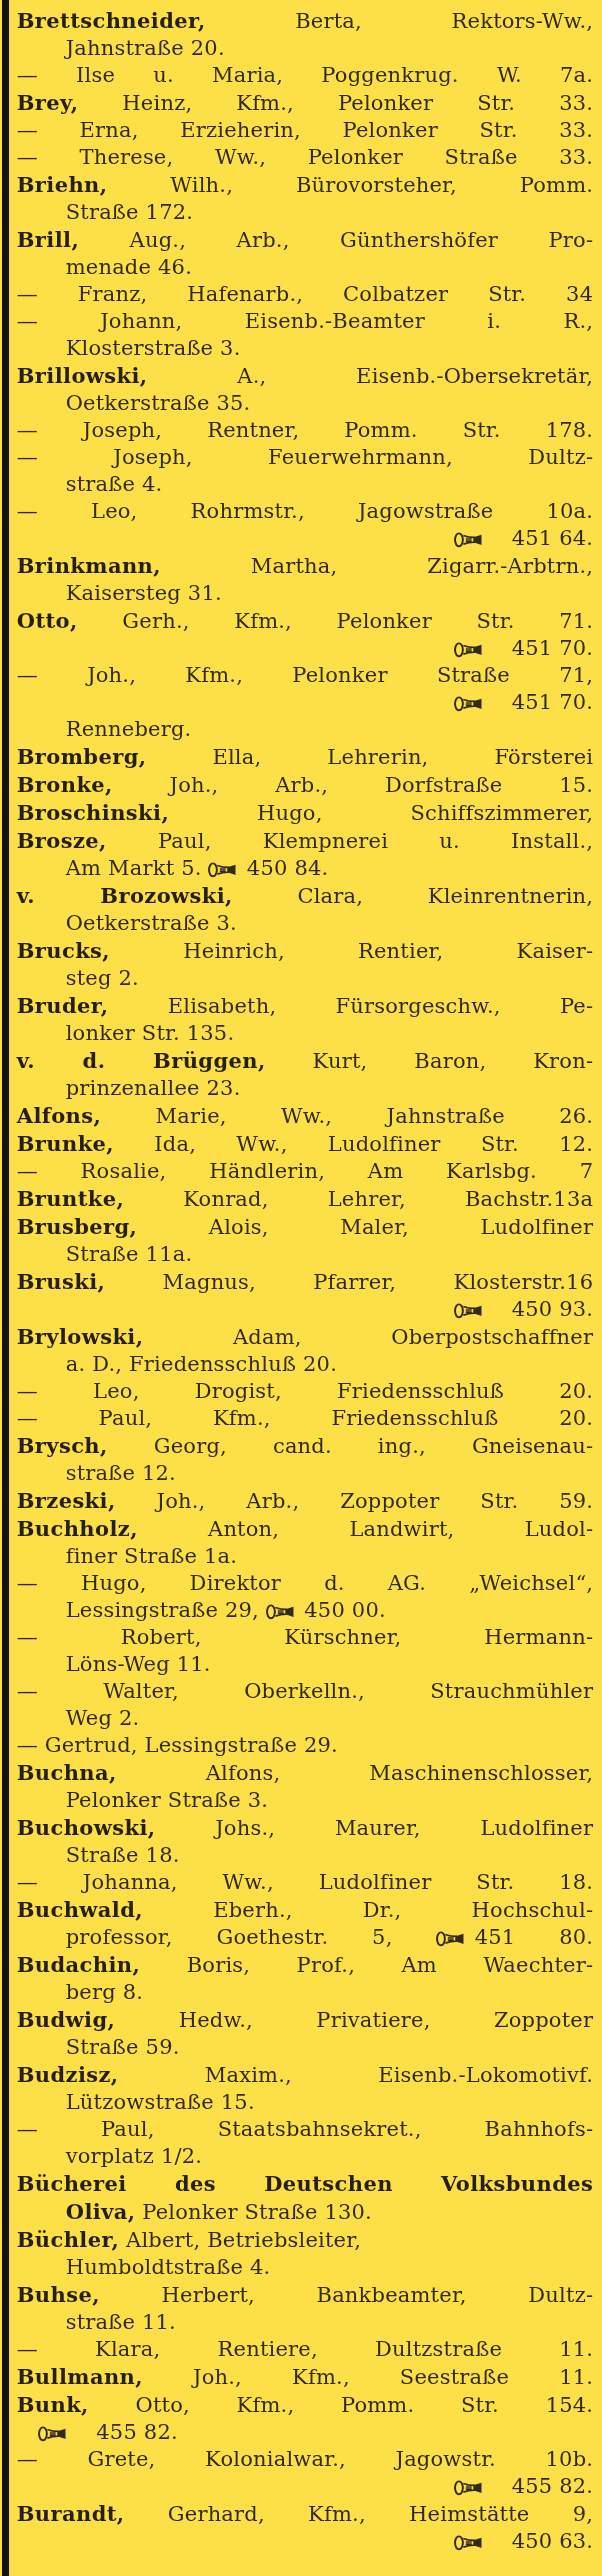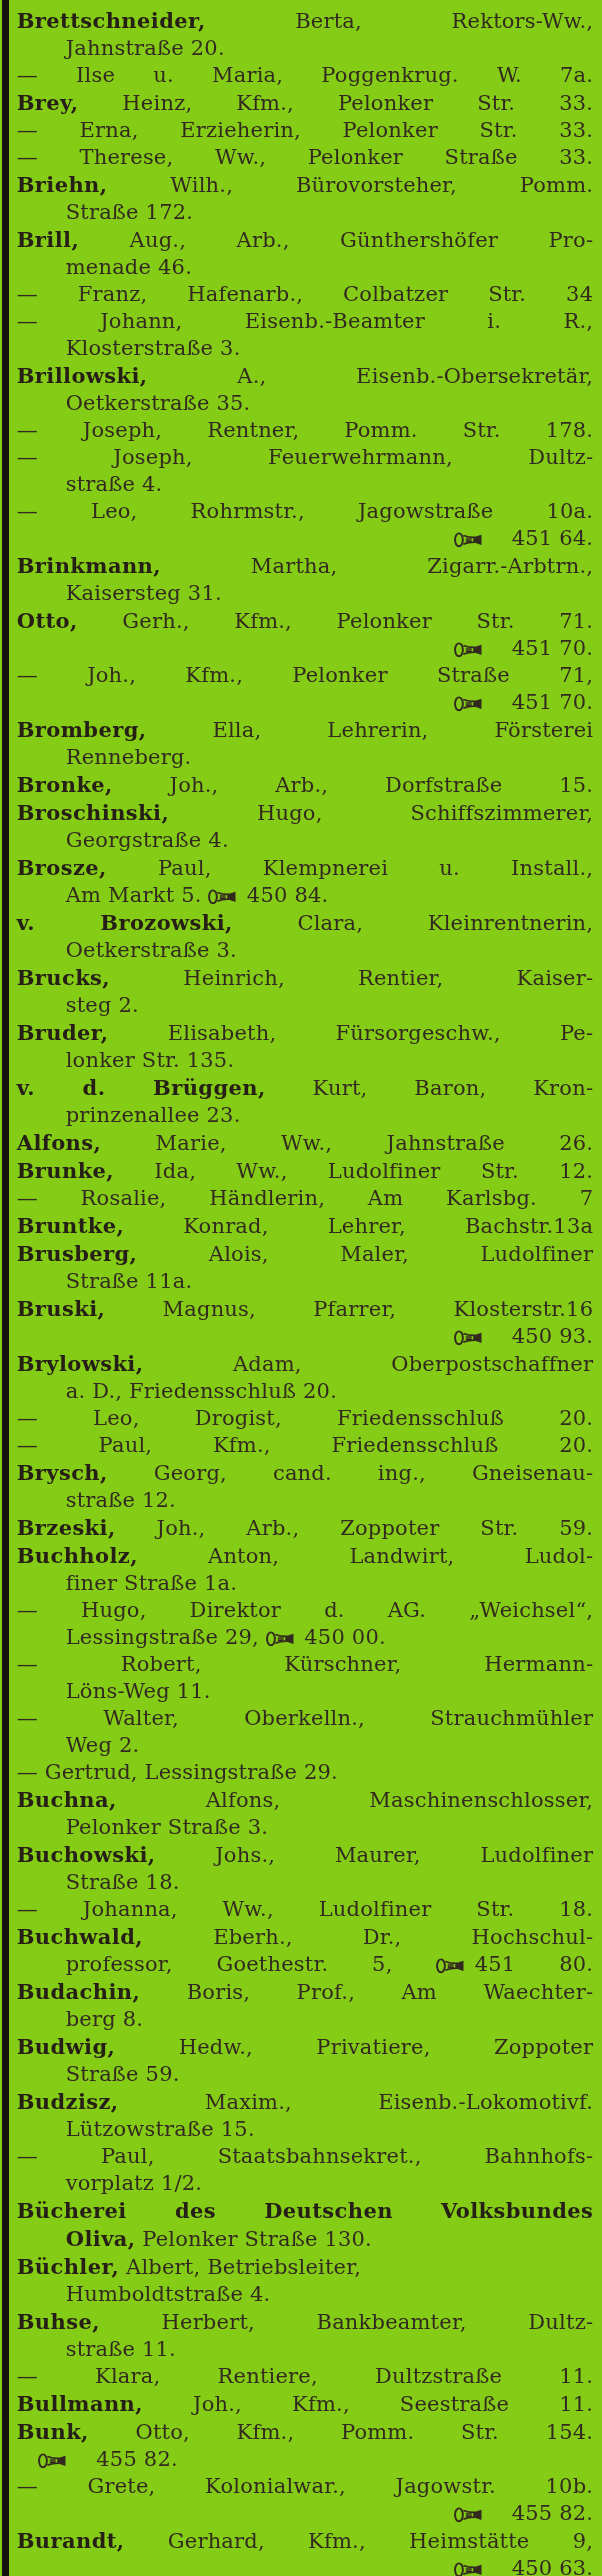--- a/index.html
+++ b/index.html
@@ -48,21 +48,21 @@
     display:inline-block;
     margin:0 7.9px 0 0;
     color:#332a1f;
   }
   .phone svg{vertical-align:-3px;}
   .ind2 .phone,.ind3 .phone{margin-right:27.5px;}
 </style>
 </head>
 <body>
 
-<div class="page" style="background: #84cc16;">
+<div class="page" style="background: #fde047;">
   <div class="edge-rule" style="background: rgb(23, 17, 11);"></div>
   <div class="col">
       <div class="line ind0 just"><span class="b">Brettschneider,</span><span> Berta, Rektors-Ww.,</span></div>
       <div class="line ind1"><span>Jahnstraße 20.</span></div>
       <div class="line ind0 just"><span>— Ilse u. Maria, Poggenkrug. W. 7a.</span></div>
       <div class="line ind0 just"><span class="b">Brey,</span><span> Heinz, Kfm., Pelonker Str. 33.</span></div>
       <div class="line ind0 just"><span>— Erna, Erzieherin, Pelonker Str. 33.</span></div>
       <div class="line ind0 just"><span>— Therese, Ww., Pelonker Straße 33.</span></div>
       <div class="line ind0 just"><span class="b">Briehn,</span><span> Wilh., Bürovorsteher, Pomm.</span></div>
       <div class="line ind1"><span>Straße 172.</span></div>
@@ -92,25 +92,24 @@
             <path d="M12 6.4 L18 6.4 M12 8 L18 8 M12 9.6 L18 9.6" stroke="currentColor" stroke-width="1.2"></path>
             <path d="M20.5 5.2 L28 2.8 L28 13.2 L20.5 10.8 Z" fill="currentColor"></path>
           </svg></span><span>451 70.</span></div>
       <div class="line ind0 just"><span>— Joh., Kfm., Pelonker Straße 71,</span></div>
       <div class="line ind2"><span class="phone"><svg width="30.5" height="15.7" viewBox="0 0 31 16" aria-hidden="true">
             <ellipse cx="5" cy="8" rx="4" ry="6.6" fill="none" stroke="currentColor" stroke-width="2"></ellipse>
             <path d="M9.5 3.6 Q15 5.6 20.5 5.6 L20.5 10.4 Q15 10.4 9.5 12.4" fill="none" stroke="currentColor" stroke-width="1.8"></path>
             <path d="M12 6.4 L18 6.4 M12 8 L18 8 M12 9.6 L18 9.6" stroke="currentColor" stroke-width="1.2"></path>
             <path d="M20.5 5.2 L28 2.8 L28 13.2 L20.5 10.8 Z" fill="currentColor"></path>
           </svg></span><span>451 70.</span></div>
+      <div class="line ind1"><span>Renneberg.</span></div>
       <div class="line ind0 just"><span class="b">Bromberg,</span><span> Ella, Lehrerin, Försterei</span></div>
-      <div class="line ind1"><span>Renneberg.</span></div>
       <div class="line ind0 just"><span class="b">Bronke,</span><span> Joh., Arb., Dorfstraße 15.</span></div>
       <div class="line ind0 just"><span class="b">Broschinski,</span><span> Hugo, Schiffszimmerer,</span></div>
-      <div class="line ind1"><span>Georgstraße 4.</span></div>
       <div class="line ind0 just"><span class="b">Brosze,</span><span> Paul, Klempnerei u. Install.,</span></div>
       <div class="line ind1"><span>Am Markt 5. </span><span class="phone"><svg width="30.5" height="15.7" viewBox="0 0 31 16" aria-hidden="true">
             <ellipse cx="5" cy="8" rx="4" ry="6.6" fill="none" stroke="currentColor" stroke-width="2"></ellipse>
             <path d="M9.5 3.6 Q15 5.6 20.5 5.6 L20.5 10.4 Q15 10.4 9.5 12.4" fill="none" stroke="currentColor" stroke-width="1.8"></path>
             <path d="M12 6.4 L18 6.4 M12 8 L18 8 M12 9.6 L18 9.6" stroke="currentColor" stroke-width="1.2"></path>
             <path d="M20.5 5.2 L28 2.8 L28 13.2 L20.5 10.8 Z" fill="currentColor"></path>
           </svg></span><span>450 84.</span></div>
       <div class="line ind0 just"><span class="b">v. Brozowski,</span><span> Clara, Kleinrentnerin,</span></div>
       <div class="line ind1"><span>Oetkerstraße 3.</span></div>
       <div class="line ind0 just"><span class="b">Brucks,</span><span> Heinrich, Rentier, Kaiser-</span></div>

